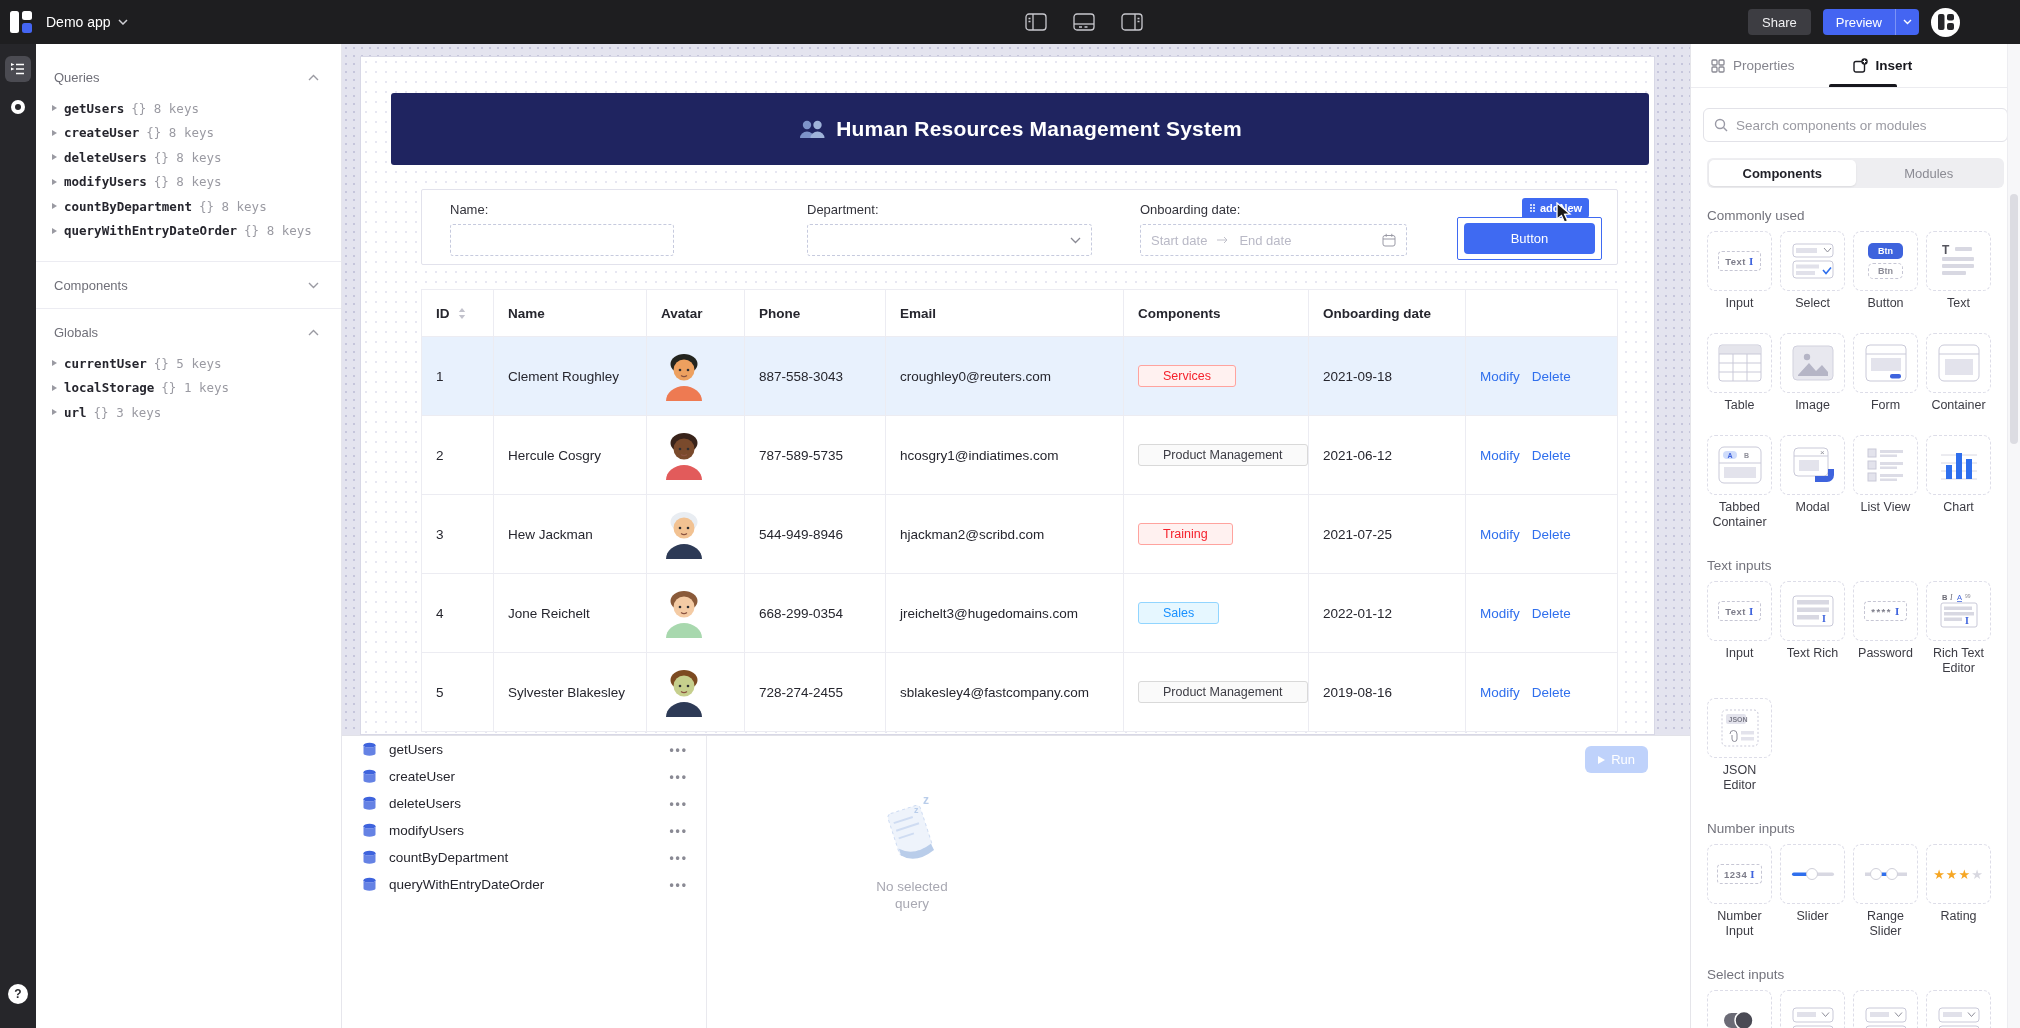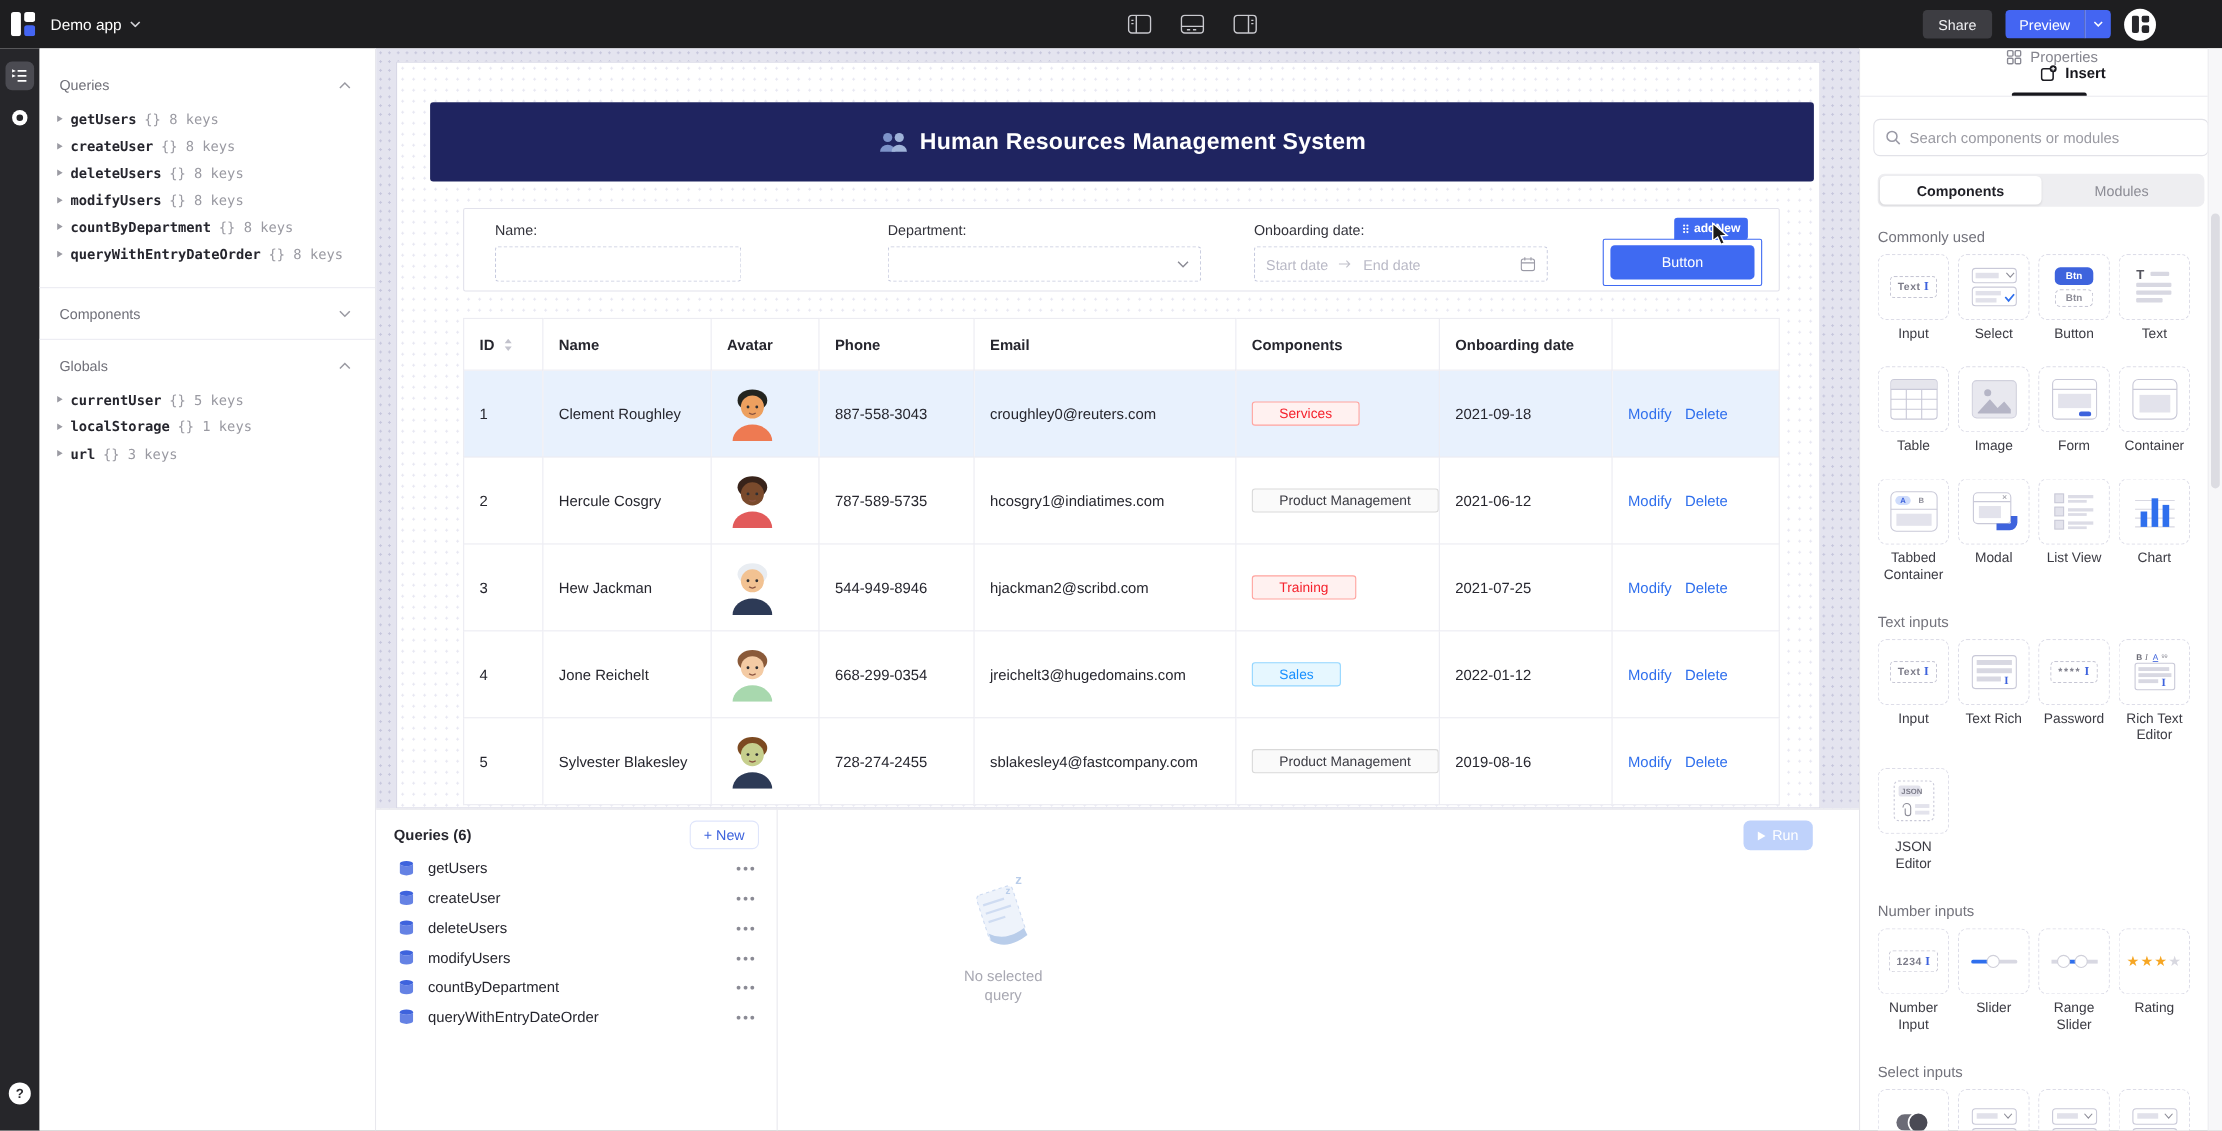--- a/index.html
+++ b/index.html
@@ -75,21 +75,21 @@
   .btn-new { border:1px solid #dfe5fb; background:#fff; color:#3e63dd; font-size:13px; border-radius:6px; height:26px; padding:0 12px; cursor:pointer; }
   .q-item { display:flex; align-items:center; gap:12px; height:27px; padding:0 18px 0 20px; font-size:13.5px; color:#26262e; cursor:pointer; }
   .q-item .grow { flex:1; }
   .kebab { color:#8a8a94; letter-spacing:2px; font-weight:bold; font-size:12px; cursor:pointer; }
   .btn-run { position:absolute; right:42px; top:10px; height:27px; background:#bfd2fb; color:#fff; border:none; border-radius:6px; font-size:13px; padding:0 13px; display:flex; align-items:center; gap:6px; cursor:default; }
   .run-tri { width:0; height:0; border-left:7px solid #fff; border-top:4.5px solid transparent; border-bottom:4.5px solid transparent; }
   .empty-state { position:absolute; left:500px; top:48px; width:140px; text-align:center; }
   .empty-text { margin:4px auto 0; width:100px; font-size:13.5px; line-height:17px; color:#a8a8b2; }
   
   .rpanel { position:absolute; left:1690px; top:44px; width:330px; height:984px; background:#fff; border-left:1px solid #e5e5ea; overflow:hidden; }
-  .rtabs { height:44px; border-bottom:1px solid #ececf0; display:flex; align-items:center; gap:0; position:relative;flex-direction:column; }
+  .rtabs { height:44px; border-bottom:1px solid #ececf0; display:flex; align-items:center; gap:0; position:relative; }
   .rtab { display:flex; align-items:center; gap:8px; font-size:13.5px; cursor:pointer; }
   .rtab.props { color:#85858e; margin-left:20px; }
   .rtab.insert { color:#17171d; font-weight:bold; margin-left:58px; }
   .ins-underline { position:absolute; left:138px; bottom:0; width:68px; height:3px; background:#17171d; border-radius:2px 2px 0 0; }
   .rsearch { margin:20px 12px 0; height:34px; border:1px solid #e2e2e8; border-radius:6px; display:flex; align-items:center; gap:8px; padding:0 10px; }
   .rsearch input { border:none; outline:none; flex:1; font-size:13.5px; color:#33333b; font-family:"Liberation Sans",sans-serif; background:transparent; }
   .rsearch input::placeholder { color:#9a9aa2; }
   .rseg { margin:16px 16px 0; height:30px; background:#eeeef1; border-radius:6px; padding:2px; display:flex; }
   .rseg .seg { flex:1; display:flex; align-items:center; justify-content:center; font-size:13px; border-radius:5px; cursor:pointer; }
   .rseg .seg.on { background:#fff; color:#1f1f26; font-weight:bold; box-shadow:0 1px 2px rgba(0,0,0,.08); }
@@ -463,24 +463,20 @@
                 </span>
               </td>
             </tr>
           </tbody>
       </table>
     </div>
   </div>
 
   <div class="qpanel">
     <div class="qlist">
-      <div class="qlist-head">
-        <span class="qlist-title">Queries (6)</span>
-        <button class="btn-new">+ New</button>
-      </div>
       <div id="query-items">
           <div class="q-item">
             <svg width="15" height="15" viewBox="0 0 15 15">
               <ellipse cx="7.5" cy="3.2" rx="6" ry="2.4" fill="#3e63dd"></ellipse>
               <path d="M1.5 3.2 v8.2 a6 2.4 0 0 0 12 0 v-8.2 a6 2.4 0 0 1 -12 0" fill="#3e63dd" opacity=".8"></path>
             </svg>
             <span class="grow">getUsers</span>
             <span class="kebab">•••</span>
           </div>
           <div class="q-item">

